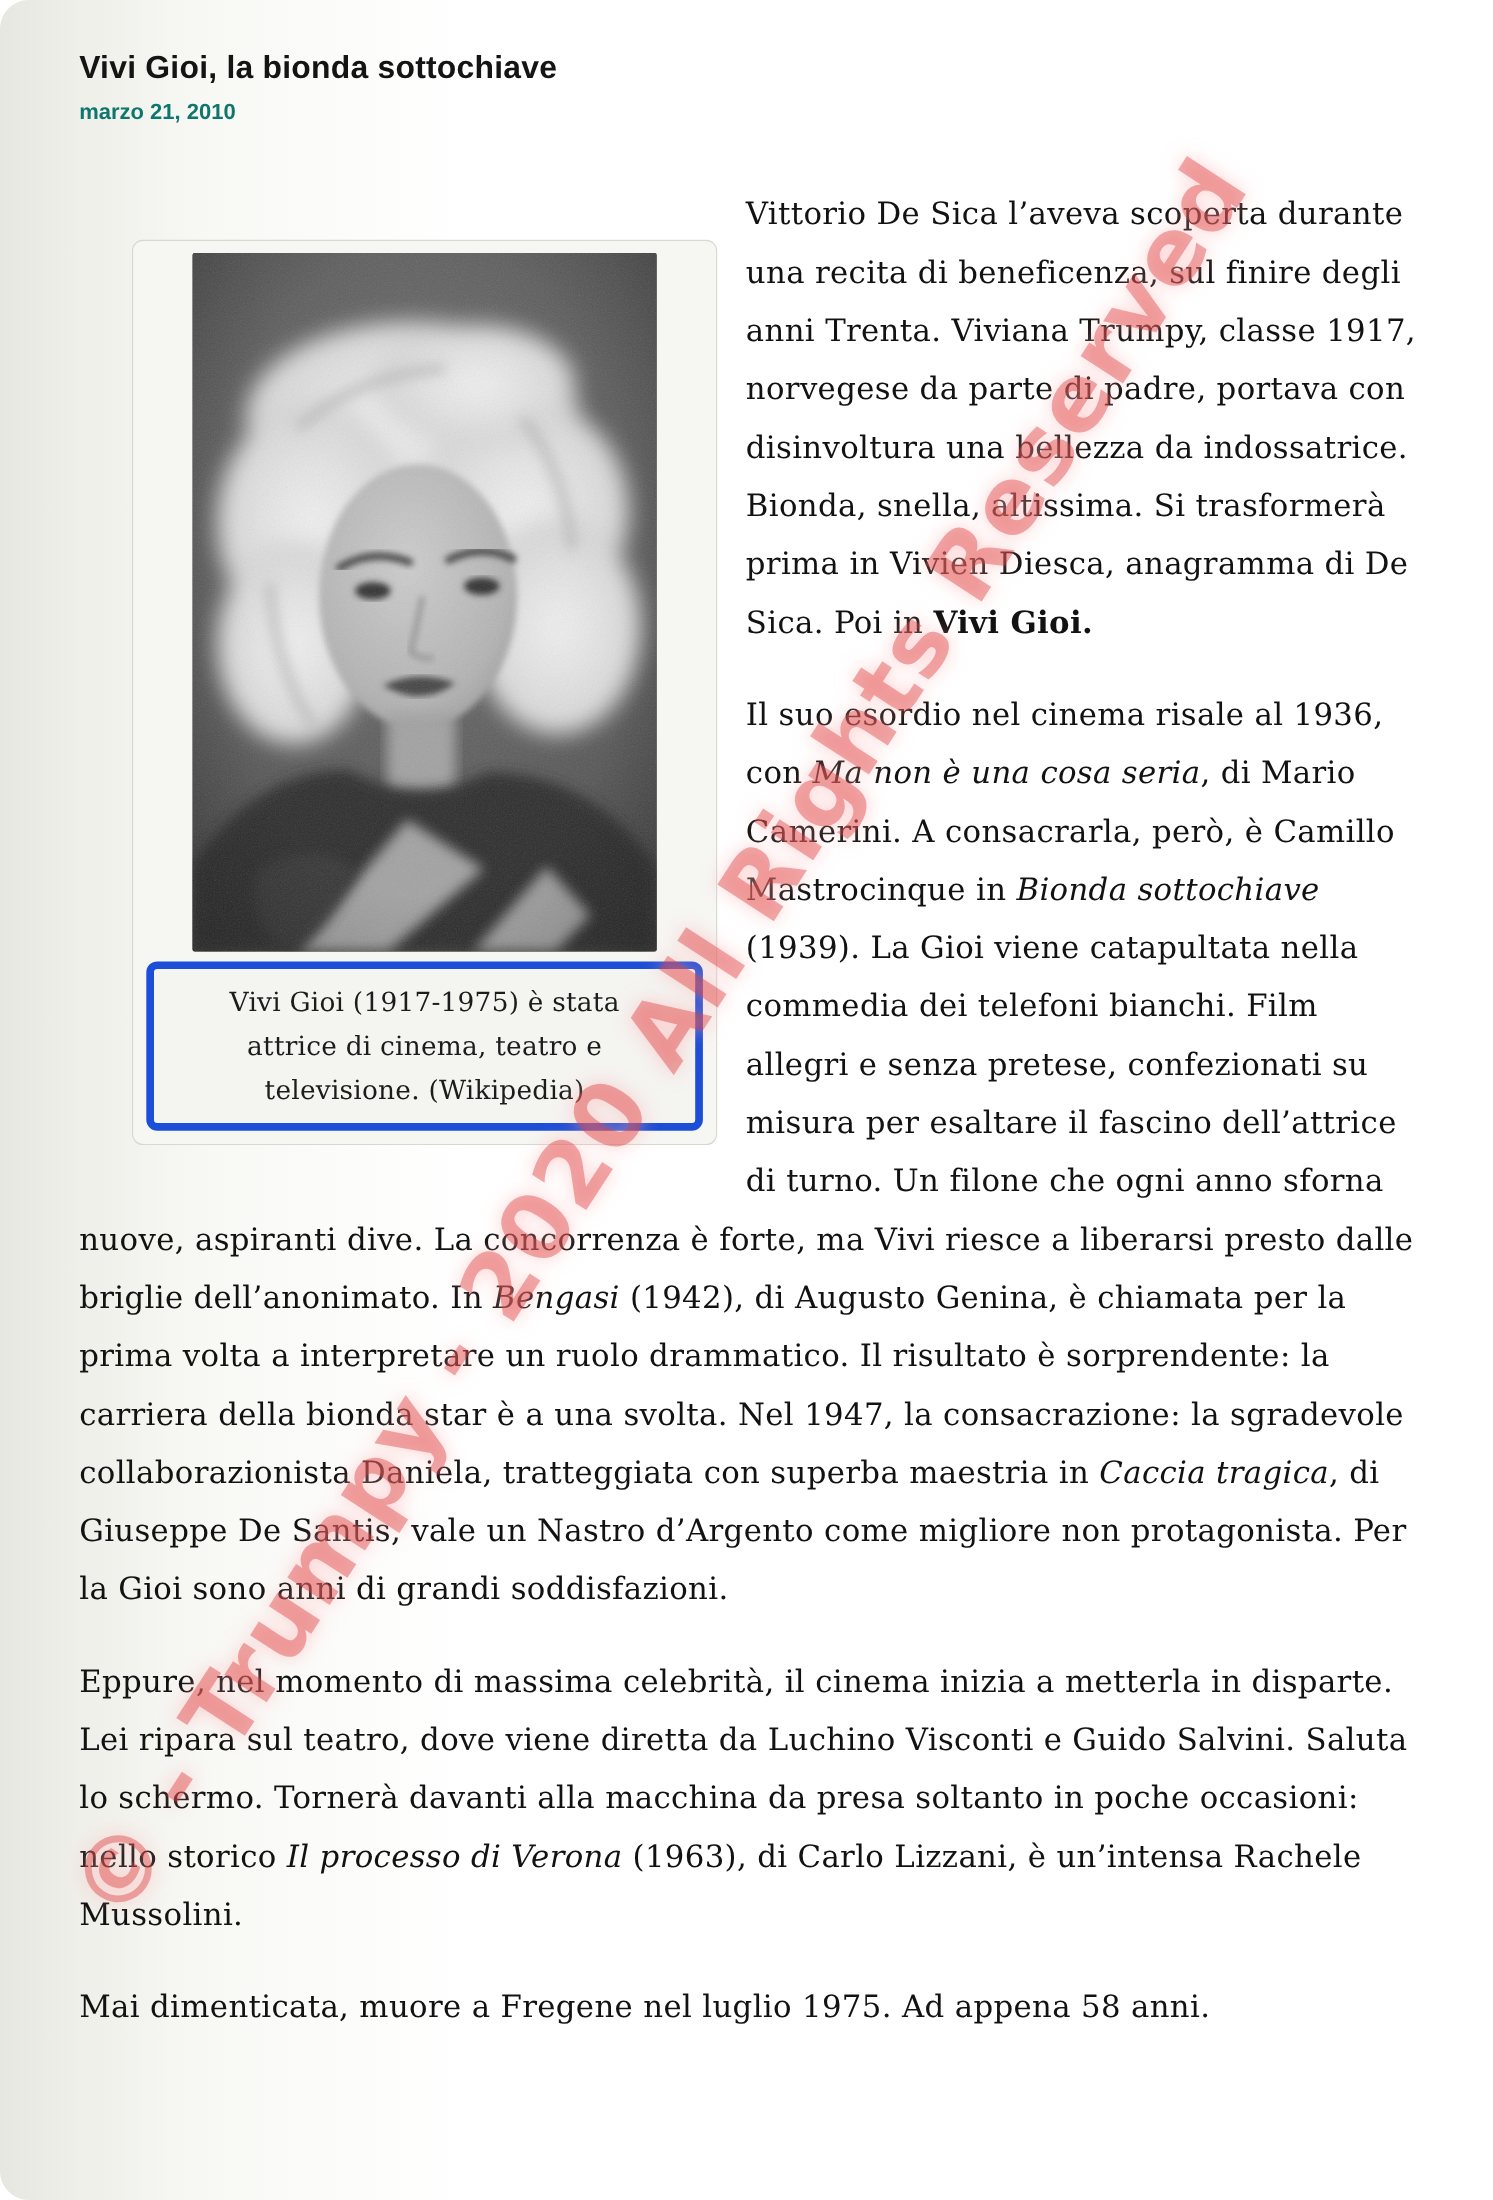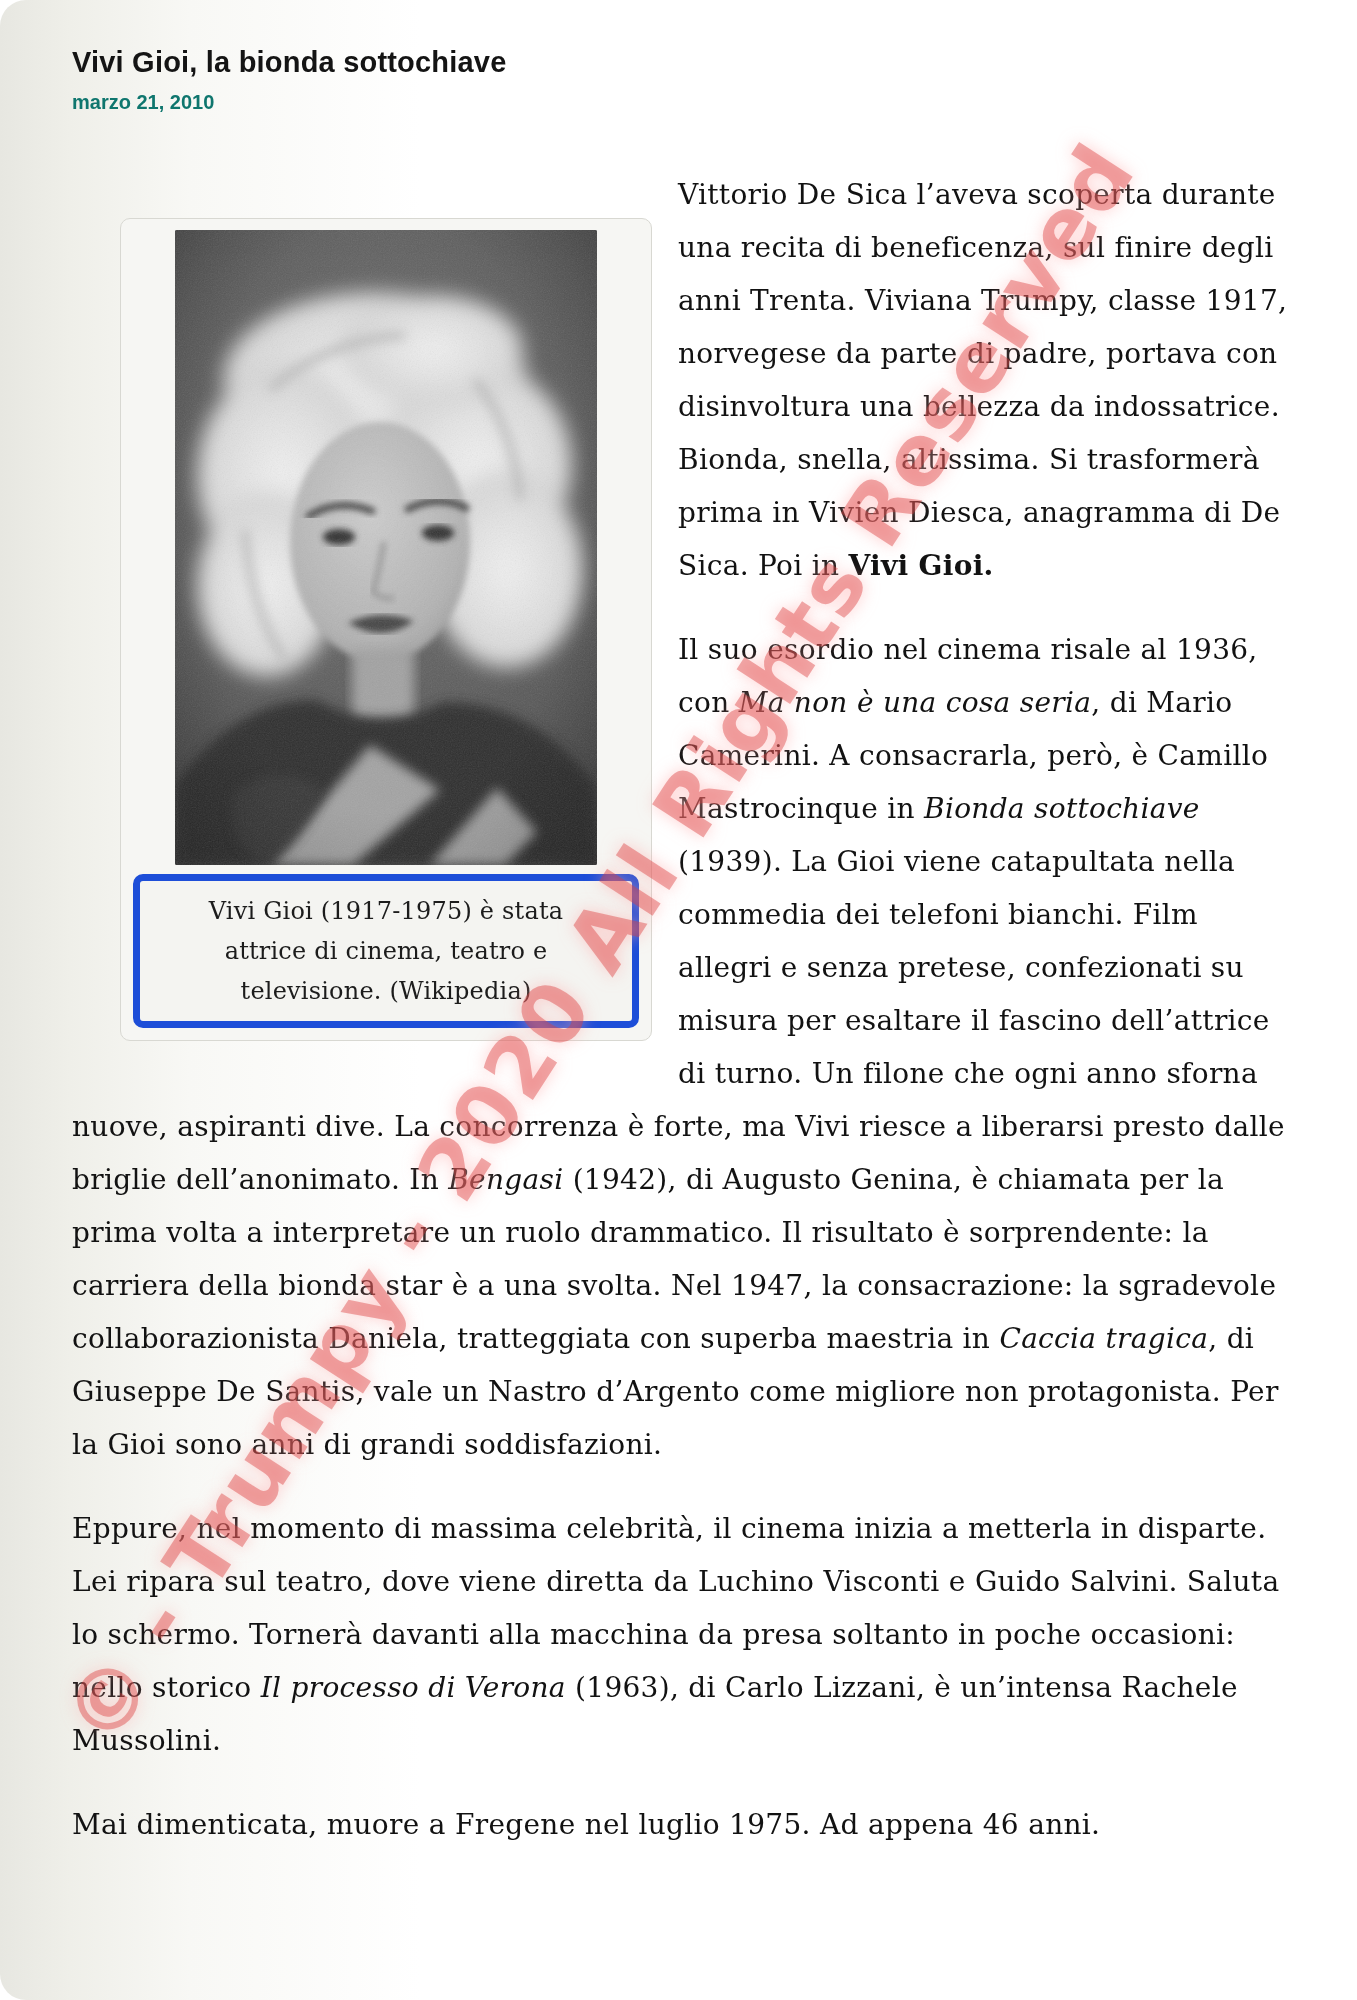--- a/index.html
+++ b/index.html
@@ -160,18 +160,18 @@
 
           <rect width="422" height="635" fill="url(#gVig)"></rect>
           <rect width="422" height="635" filter="url(#fNoise)" opacity="0.16"></rect>
         </svg>
         <figcaption class="caption-box">Vivi Gioi (1917-1975) è stata attrice di cinema, teatro e televisione. (Wikipedia)</figcaption>
       </figure>
 
     <p><span>Vittorio De Sica l’aveva scoperta durante una recita di beneficenza, sul finire degli anni Trenta. Viviana Trumpy, classe 1917, norvegese da parte di padre, portava con disinvoltura una bellezza da indossatrice. Bionda, snella, altissima. Si trasformerà prima in Vivien Diesca, anagramma di De Sica. Poi in </span><span class="b">Vivi Gioi.</span></p>
         <p><span>Il suo esordio nel cinema risale al 1936, con </span><span class="i">Ma non è una cosa seria</span><span>, di Mario Camerini. A consacrarla, però, è Camillo Mastrocinque in </span><span class="i">Bionda sottochiave</span><span> (1939). La Gioi viene catapultata nella commedia dei telefoni bianchi. Film allegri e senza pretese, confezionati su misura per esaltare il fascino dell’attrice di turno. Un filone che ogni anno sforna nuove, aspiranti dive. La concorrenza è forte, ma Vivi riesce a liberarsi presto dalle briglie dell’anonimato. In </span><span class="i">Bengasi</span><span> (1942), di Augusto Genina, è chiamata per la prima volta a interpretare un ruolo drammatico. Il risultato è sorprendente: la carriera della bionda star è a una svolta. Nel 1947, la consacrazione: la sgradevole collaborazionista Daniela, tratteggiata con superba maestria in </span><span class="i">Caccia tragica</span><span>, di Giuseppe De Santis, vale un Nastro d’Argento come migliore non protagonista. Per la Gioi sono anni di grandi soddisfazioni.</span></p>
         <p><span>Eppure, nel momento di massima celebrità, il cinema inizia a metterla in disparte. Lei ripara sul teatro, dove viene diretta da Luchino Visconti e Guido Salvini. Saluta lo schermo. Tornerà davanti alla macchina da presa soltanto in poche occasioni: nello storico </span><span class="i">Il processo di Verona</span><span> (1963), di Carlo Lizzani, è un’intensa Rachele Mussolini.</span></p>
-        <p><span>Mai dimenticata, muore a Fregene nel luglio 1975. Ad appena 46 anni.</span></p>
+        <p><span>Mai dimenticata, muore a Fregene nel luglio 1975. Ad appena 58 anni.</span></p>
       </div>
   </div>
 
   <div class="watermark" style="color: rgba(219, 60, 60, 0.42);">© - Trumpy - 2020 All Rights Reserved</div>
 </div>
 
 </body></html>

